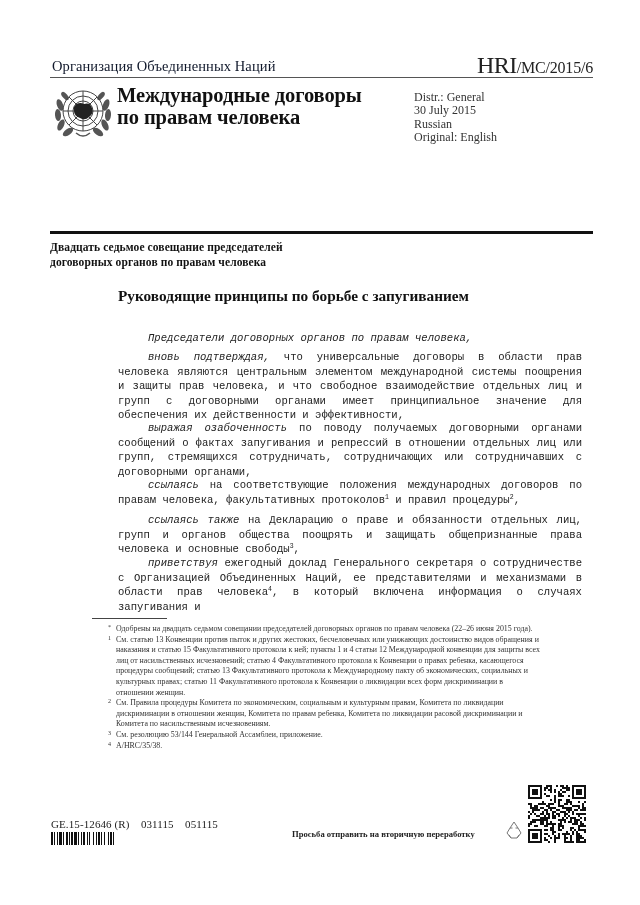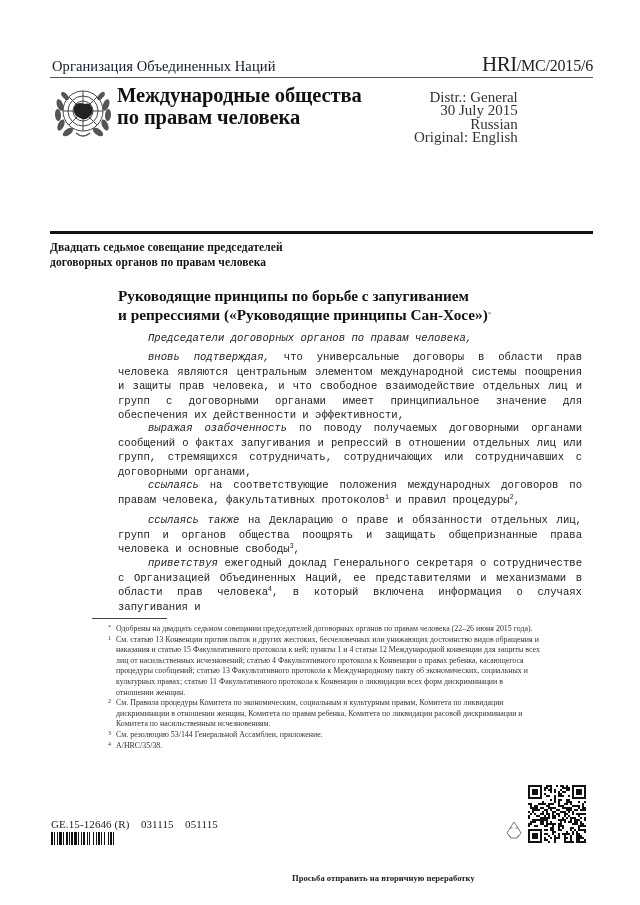--- a/index.html
+++ b/index.html
@@ -4,28 +4,28 @@
   <style>
     * { margin: 0; padding: 0; box-sizing: border-box; }
     html, body { width: 640px; height: 905px; background: #ffffff; overflow: hidden; }
     body { position: relative; font-family: "Liberation Serif", "DejaVu Serif", serif; color: #1a1a1a; }
 
     .abs { position: absolute; }
 
     
     .org-name { left: 52px; top: 58px; font-size: 14.5px; letter-spacing: 0.1px; color: #0f172a; }
     .symbol { right: 47px; top: 52px; white-space: nowrap; color: #222; }
-    .symbol .big { font-size: 21px; letter-spacing: -0.5px; }
+    .symbol .big { font-size: 24px; letter-spacing: -0.5px; }
     .symbol .small { font-size: 16px; letter-spacing: -0.2px; }
     .rule-top { left: 50px; top: 77px; width: 543px; height: 1px; background: #555; }
 
     .logo { left: 52px; top: 83px; width: 62px; height: 58px; }
     .treaty-title { left: 117px; top: 84px; font-size: 20.5px; font-weight: bold; line-height: 22px; color: #111; letter-spacing: -0.1px; }
 
-    .distr { left: 414px; top: 91px; font-size: 15px; line-height: 13.4px; color: #333; text-align: right; }
+    .distr { left: 414px; top: 91px; font-size: 12px; line-height: 13.4px; color: #333; }
 
     .rule-thick { left: 50px; top: 231px; width: 543px; height: 2.5px; background: #111; }
 
     .meeting { left: 50px; top: 240px; font-size: 11.5px; font-weight: bold; line-height: 14.5px; color: #111; letter-spacing: 0.1px; }
 
     .doc-title { left: 118px; top: 287px; font-size: 15.3px; font-weight: bold; line-height: 18px; color: #111; }
     .doc-title sup { font-size: 7px; font-weight: normal; vertical-align: 4px; color: #555; }
 
     
     .body-text { left: 118px; width: 464px; font-size: 10.6px; line-height: 14.6px; text-align: justify; color: #222; font-family: Liberation Mono, monospace; }
@@ -45,21 +45,21 @@
     .footnotes { left: 108px; width: 432px; font-size: 7.9px; line-height: 10.6px; color: #333; }
     .footnote { position: relative; padding-left: 8px; }
     .footnote .mark { position: absolute; left: 0; top: -2px; font-size: 6px; }
     .fn-star { top: 624px; }
 
     
     .job-number { left: 51px; top: 818px; font-size: 11px; color: #222; letter-spacing: 0.1px; white-space: pre; }
     .barcode { left: 51px; top: 832px; width: 82px; height: 13px; display: flex; align-items: stretch; gap: 0; }
     .barcode span { display: block; height: 100%; background: #111; }
 
-    .recycle-text { left: 292px; top: 829px; font-size: 8.6px; font-weight: bold; color: #222; white-space: nowrap; margin-top: 44px; }
+    .recycle-text { left: 292px; top: 829px; font-size: 8.6px; font-weight: bold; color: #222; white-space: nowrap; }
     .recycle-icon { left: 503px; top: 819px; width: 22px; height: 22px; }
 
     .qr { left: 528px; top: 785px; width: 58px; height: 58px; }
   </style>
 </head>
 <body>
 
 <div class="abs org-name">Организация Объединенных Наций</div>
 <div class="abs symbol"><span class="big">HRI</span><span class="small">/MC/2015/6</span></div>
 <div class="abs rule-top"></div>
@@ -90,41 +90,40 @@
       <line x1="31" y1="8" x2="31" y2="48"></line>
       <line x1="17" y1="14" x2="45" y2="42"></line>
       <line x1="45" y1="14" x2="17" y2="42"></line>
     </g>
     <path d="M22 24 Q26 18 32 21 Q38 19 40 25 Q42 31 37 34 Q33 38 28 35 Q22 33 22 28 Z" fill="#222"></path>
     <path d="M24 50 Q31 56 38 50" stroke="#555" stroke-width="1.5" fill="none"></path>
   </svg>
 </div>
 
 <div class="abs treaty-title">
-  <div>Международные общества</div>
+  <div>Международные договоры</div>
   <div>по правам человека</div>
 </div>
 
 <div class="abs distr">
   <div>Distr.: General</div>
   <div>30 July 2015</div>
   <div>Russian</div>
   <div>Original: English</div>
 </div>
 
 <div class="abs rule-thick"></div>
 
 <div class="abs meeting">
   <div>Двадцать седьмое совещание председателей</div>
   <div>договорных органов по правам человека</div>
 </div>
 
 <div class="abs doc-title">
   <div>Руководящие принципы по борьбе с запугиванием</div>
-  <div><span>и репрессиями («Руководящие принципы Сан-Хосе»)</span><sup>*</sup></div>
 </div>
 
 <div class="abs body-text p0"><span class="indent"></span><i>Председатели договорных органов по правам человека,</i></div>
 
 <div class="abs body-text p1"><span class="indent"></span><i>вновь подтверждая,</i><span> что универсальные договоры в области прав человека являются центральным элементом международной системы поощрения и защиты прав человека, и что свободное взаимодействие отдельных лиц и групп с договорными органами имеет принципиальное значение для обеспечения их действенности и эффективности,</span></div>
 
 <div class="abs body-text p2"><span class="indent"></span><i>выражая озабоченность</i><span> по поводу получаемых договорными органами сообщений о фактах запугивания и репрессий в отношении отдельных лиц или групп, стремящихся сотрудничать, сотрудничающих или сотрудничавших с договорными органами,</span></div>
 
 <div class="abs body-text p3"><span class="indent"></span><i>ссылаясь</i><span> на соответствующие положения международных договоров по правам человека, факультативных протоколов</span><sup>1</sup><span> и правил процедуры</span><sup>2</sup><span>,</span></div>
 

